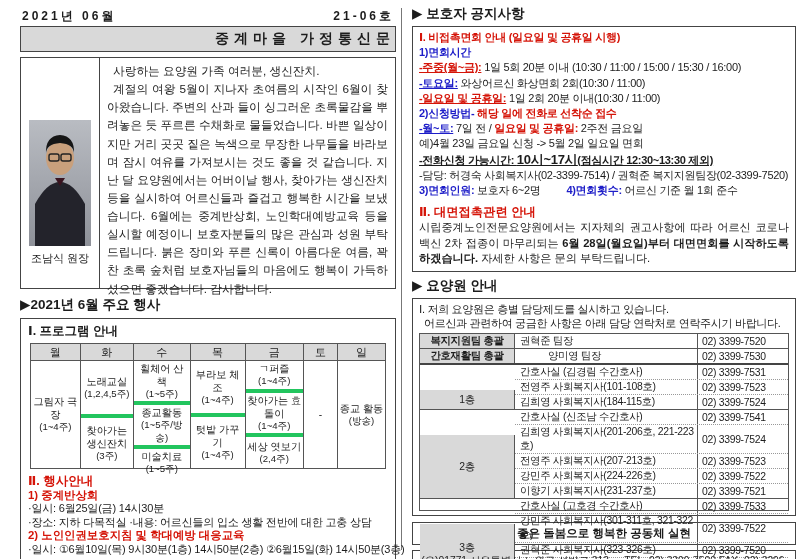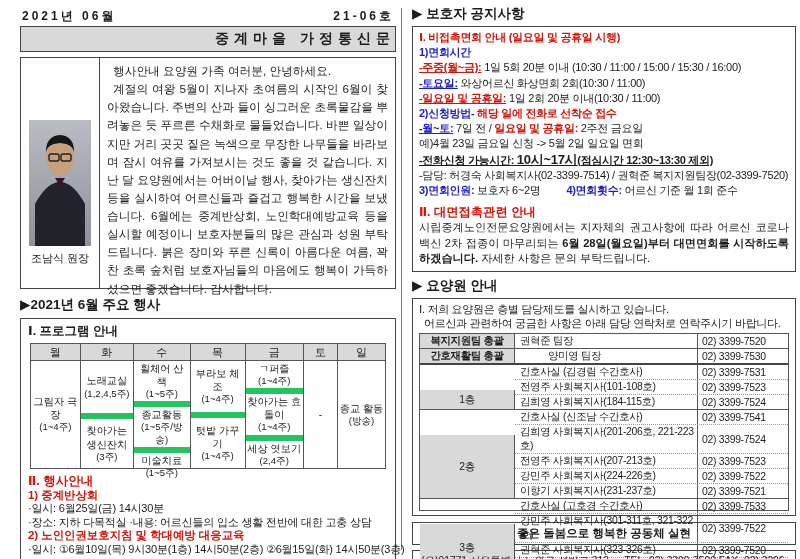--- a/index.html
+++ b/index.html
@@ -28,21 +28,21 @@
   .outer-box{border:1px solid #444;padding:3px 7px 5px 7px;}
   .prog-heading{font-size:12.5px;font-weight:bold;margin:1px 0 3px 0;}
   .prog-table{display:flex;border:1px solid #555;height:124px;margin:0 2px;}
   .prog-col{display:flex;flex-direction:column;}
   .prog-col + .prog-col{border-left:1px solid #555;}
   .day-head{background:#d9d9d9;text-align:center;font-size:11px;line-height:16px;height:16px;
     border-bottom:1px solid #555;}
   .prog-cells{flex:1;display:flex;flex-direction:column;}
   .prog-cell{display:flex;flex-direction:column;justify-content:center;align-items:center;
     text-align:center;font-size:10.2px;line-height:1.28;padding:1px;}
-  .prog-cell + .prog-cell{border-top:6px solid #22c55e;}
+  .prog-cell + .prog-cell{border-top:4px solid #22c55e;}
   .weeks{font-size:9.6px;}
   .notice-head{color:#d51408;font-weight:bold;font-size:12.5px;line-height:15px;margin-top:5px;}
   .notice-sub{color:#d51408;font-weight:bold;font-size:11.4px;line-height:13.4px;}
   .notice-line{font-size:11px;line-height:13.4px;letter-spacing:-0.2px;white-space:nowrap;}
 
   
   .r-heading{font-size:13.5px;font-weight:bold;margin:1px 0 3px 0;}
   .box{border:1px solid #444;padding:3px 6px 4px 6px;}
   .v-line{font-size:11px;line-height:15.2px;white-space:nowrap;letter-spacing:-0.3px;}
   .red{color:#d51408;font-weight:bold;}
@@ -105,21 +105,21 @@
         <path d="M6 126 L6 84 Q18 62 31 62 Q44 62 56 84 L56 126 Z" fill="#23232b"></path>
         <path d="M26 58 L31 66 L36 58 Z" fill="#3a1420"></path>
         <ellipse cx="31" cy="38" rx="14" ry="17" fill="#c9a07c"></ellipse>
         <path d="M17 34 Q16 16 31 15 Q46 16 45 34 Q45 24 31 23 Q17 24 17 34 Z" fill="#161616"></path>
         <rect x="20" y="34" width="10" height="7" rx="2" fill="none" stroke="#222" stroke-width="1.4"></rect>
         <rect x="32" y="34" width="10" height="7" rx="2" fill="none" stroke="#222" stroke-width="1.4"></rect>
       </svg>
       <div class="photo-caption">조남식 원장</div>
     </div>
     <div class="greet-text">
-      <p>행사안내 요양원 가족 여러분, 안녕하세요.</p>
+      <p>사랑하는 요양원 가족 여러분, 생신잔치.</p>
       <p>계절의 여왕 5월이 지나자 초여름의 시작인 6월이 찾아왔습니다. 주변의 산과 들이 싱그러운 초록물감을 뿌려놓은 듯 푸르른 수채화로 물들었습니다. 바쁜 일상이지만 거리 곳곳 짙은 녹색으로 무장한 나무들을 바라보며 잠시 여유를 가져보시는 것도 좋을 것 같습니다. 지난 달 요양원에서는 어버이날 행사, 찾아가는 생신잔치 등을 실시하여 어르신들과 즐겁고 행복한 시간을 보냈습니다. 6월에는 중계반상회, 노인학대예방교육 등을 실시할 예정이니 보호자분들의 많은 관심과 성원 부탁드립니다. 붉은 장미와 푸른 신록이 아름다운 여름, 꽉 찬 초록 숲처럼 보호자님들의 마음에도 행복이 가득하셨으면 좋겠습니다. 감사합니다.</p>
     </div>
   </div>
 
   <div class="events-heading">▶2021년 6월 주요 행사</div>
 
   <div class="outer-box">
     <div class="prog-heading">Ⅰ. 프로그램 안내</div>
 
     <div class="prog-table">

